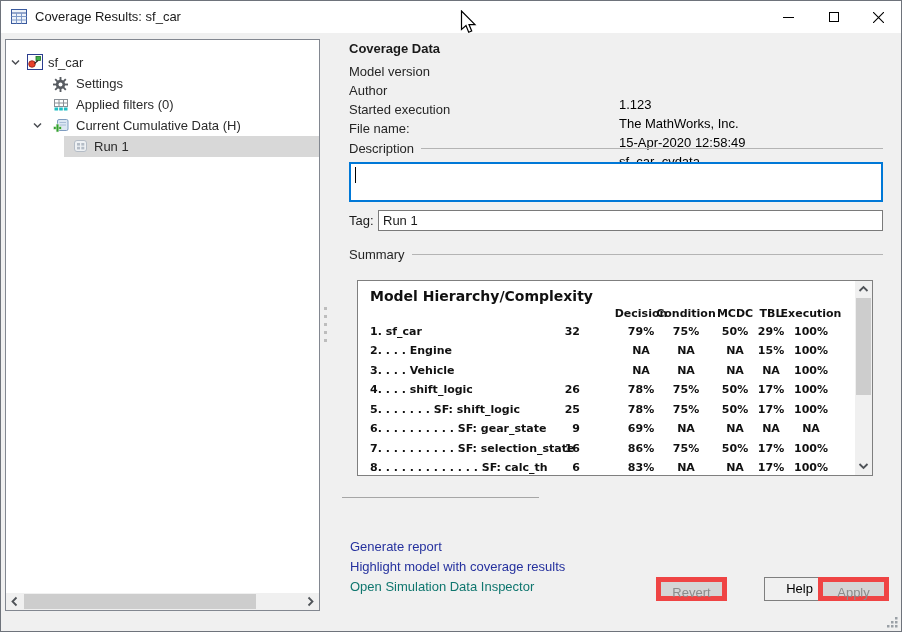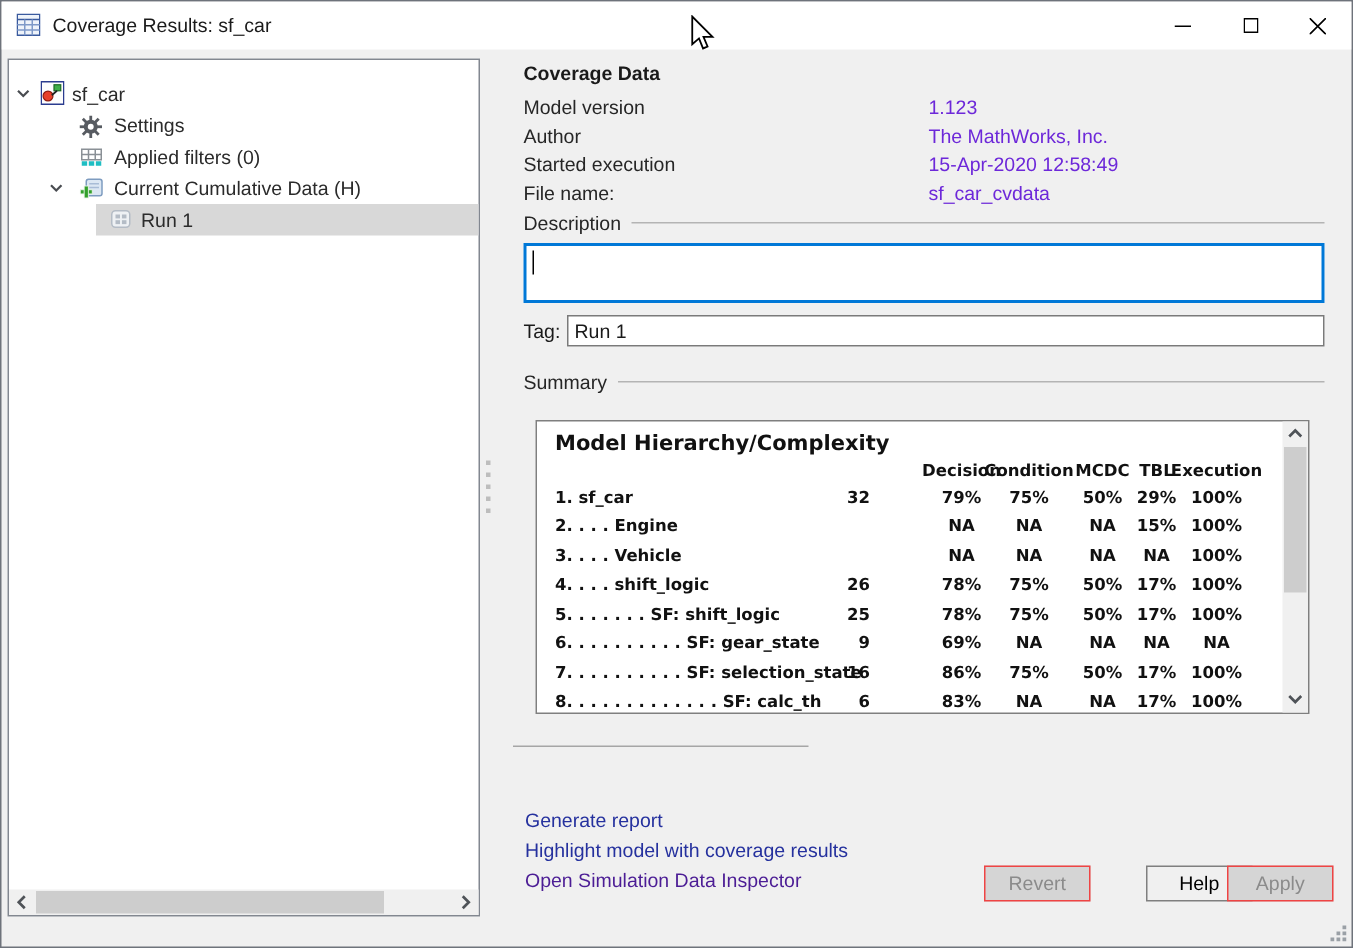--- a/index.html
+++ b/index.html
@@ -27,21 +27,21 @@
   .harrow{position:absolute;top:2px;width:14px;height:13px;}
   
   .splitter{position:absolute;left:321px;top:306px;width:6px;height:46px;display:flex;flex-direction:column;gap:5px;align-items:center;}
   .splitter i{display:block;width:3px;height:3px;background:#bdbdbd;}
   
   .main{position:absolute;left:348px;top:32px;width:540px;height:600px;}
   .h-bold{position:absolute;left:0;top:8px;font-weight:bold;}
   .fields{position:absolute;left:0;top:29px;width:534px;}
   .frow{position:relative;height:19px;line-height:19px;}
   .flabel{position:absolute;left:0;color:#262626;white-space:nowrap;}
-  .fvalue{position:absolute;left:270px;color:#6d28d9;white-space:nowrap;}
+  .fvalue{position:absolute;left:270px;color:#000000;white-space:nowrap;margin-top:33px;}
   .sect{position:absolute;left:0;width:534px;display:flex;align-items:center;color:#262626;}
   .sect .line{flex:1;height:1px;background:#b4b4b4;margin-left:7px;}
   .descbox{position:absolute;left:0;top:129px;width:534px;height:40px;background:#fff;border:2px solid #0078d7;}
   .caret{position:absolute;left:4px;top:3px;width:1px;height:16px;background:#000;}
   .tag-label{position:absolute;left:0;top:180px;}
   .tag-input{position:absolute;left:29px;top:177px;width:505px;height:21px;background:#fff;border:1px solid #7a7a7a;line-height:19px;padding-left:4px;white-space:nowrap;}
   
   .sumbox{position:absolute;left:8px;top:247px;width:516px;height:196px;background:#fff;border:1px solid #7f7f7f;
           font-family:"DejaVu Sans",sans-serif;font-weight:bold;font-size:11px;color:#111;}
   .tbl-title{position:absolute;left:12px;top:7px;font-size:14px;white-space:nowrap;}
@@ -53,23 +53,23 @@
   .c-con{position:absolute;left:328px;transform:translateX(-50%);white-space:nowrap;}
   .c-mcdc{position:absolute;left:377px;transform:translateX(-50%);white-space:nowrap;}
   .c-tbl{position:absolute;left:413px;transform:translateX(-50%);white-space:nowrap;}
   .c-exe{position:absolute;left:453px;transform:translateX(-50%);white-space:nowrap;}
   .vscroll{position:absolute;right:0;top:0;bottom:0;width:17px;background:#f0f0f0;}
   .vthumb{position:absolute;left:1px;right:1px;top:17px;height:97px;background:#cdcdcd;}
   .varrow{position:absolute;left:2px;width:13px;height:14px;}
   
   .lnk-div{position:absolute;left:-7px;top:464px;width:197px;height:1px;background:#a6a6a6;}
   .lnk{position:absolute;left:1px;height:15px;white-space:nowrap;color:#25319e;cursor:pointer;}
-  .lnk.off{color:#4c1d95;cursor:default;text-align:right;}
+  .lnk.off{color:#0f766e;cursor:default;text-align:right;}
   .btn{position:absolute;top:544px;width:71px;height:24px;text-align:center;line-height:22px;}
-  .btn.dis{background:#d5d5d5;border:1px solid #ef4444;color:#8b8b8b;}
+  .btn.dis{background:#d5d5d5;border:5px solid #ef4444;color:#8b8b8b;}
   .btn.en{background:#f0f0f0;border:1px solid #7f7f7f;color:#000;margin-left:27px;}
   
   .grip{position:absolute;right:2px;bottom:2px;width:13px;height:13px;}
   .cursor{position:absolute;left:459px;top:9px;width:18px;height:28px;z-index:50;pointer-events:none;}
   svg{display:block;}
 </style>
 </head>
 <body>
 
 <div class="window">

